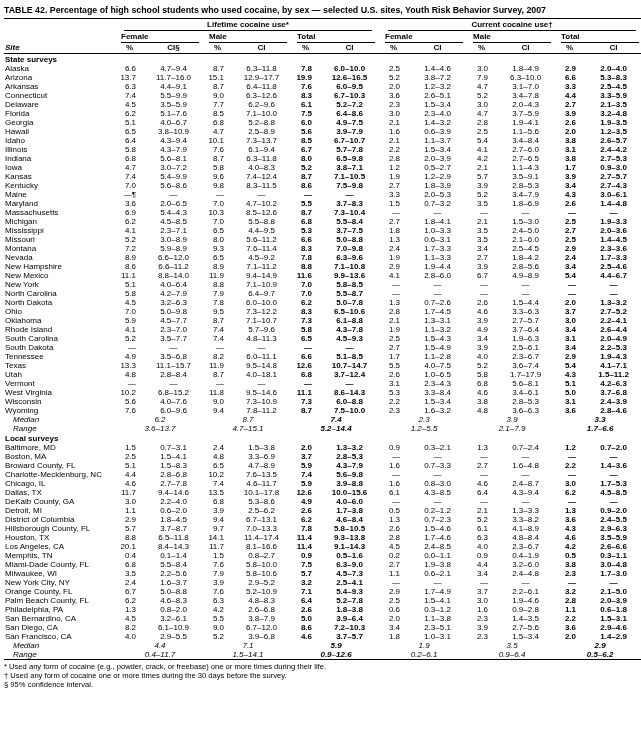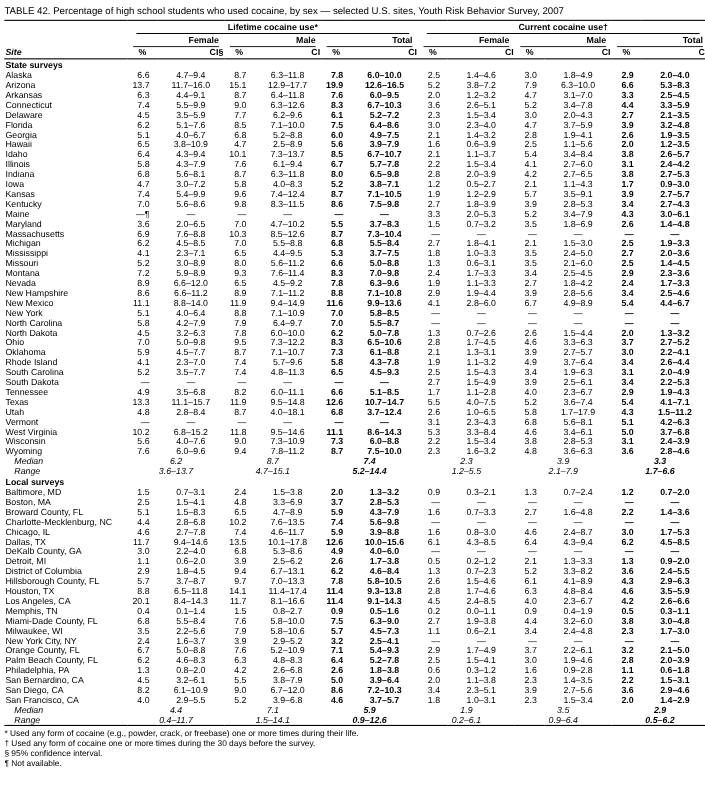--- a/index.html
+++ b/index.html
@@ -5,21 +5,21 @@
   * { margin:0; padding:0; box-sizing:border-box; }
   html,body { background:#fff; }
   body {
     width:641px; height:737px;
     font-family:"Liberation Sans", sans-serif;
     font-size:8px; color:#000;
     padding:3px 4px;
     overflow:hidden;
   }
   .title {
-    font-size:8.8px; font-weight:normal;
+    font-size:8.8px; font-weight:bold;
     padding:2px 0 3px 0;
     letter-spacing:0;
   }
   table {
     width:100%;
     border-collapse:collapse;
     table-layout:fixed;
     border-top:1px solid #000;
     border-bottom:1px solid #000;
   }
@@ -43,29 +43,29 @@
   }
   th.spanner { padding:1px 8px 0 8px; }
   th.spanner .rule {
     border-bottom:1px solid #000;
     text-align:center;
     padding-bottom:1px;
   }
   th.sex { padding:1px 5px 0 5px; }
   th.sex .rule {
     border-bottom:1px solid #000;
-    text-align:right;
+    text-align:left;
     padding-bottom:1px;
   }
   tr.measure-row th {
     border-bottom:1px solid #000;
     padding-bottom:1px;
   }
   th.pct-h { text-align:center; }
-  th.ci-h  { text-align:right; }
+  th.ci-h  { text-align:center; }
   td.site  { text-align:left; }
   td.pct   { text-align:right; padding-right:7px; }
   td.ci    { text-align:center; }
   td.total { font-weight:bold; }
   tr.section-row td {
     font-weight:bold; text-align:left; padding-top:1px;
   }
   tr.stat-row td { font-style:italic; }
   td.stat-label { padding-left:9px; }
   td.stat { text-align:center; }
@@ -380,21 +380,21 @@
         <td class="pct">1.5</td>
         <td class="ci">0.7–3.2</td>
         <td class="pct">3.5</td>
         <td class="ci">1.8–6.9</td>
         <td class="pct total">2.6</td>
         <td class="ci total">1.4–4.8</td>
       </tr>
       <tr>
         <td class="site">Massachusetts</td>
         <td class="pct">6.9</td>
-        <td class="ci">7.6–8.8</td>
+        <td class="ci">5.4–4.3</td>
         <td class="pct">10.3</td>
         <td class="ci">8.5–12.6</td>
         <td class="pct total">8.7</td>
         <td class="ci total">7.3–10.4</td>
         <td class="pct">—</td>
         <td class="ci">—</td>
         <td class="pct">—</td>
         <td class="ci">—</td>
         <td class="pct total">—</td>
         <td class="ci total">—</td>
@@ -1098,14 +1098,13 @@
         <td class="stat" colspan="2">0.9–6.4</td>
         <td class="stat total" colspan="2">0.5–6.2</td>
       </tr>
     </tbody>
 </table>
 
 <div class="footnotes">
   <div>* Used any form of cocaine (e.g., powder, crack, or freebase) one or more times during their life.</div>
   <div>† Used any form of cocaine one or more times during the 30 days before the survey.</div>
   <div>§ 95% confidence interval.</div>
-  <div>¶ Not available.</div>
 </div>
 
 </body></html>

